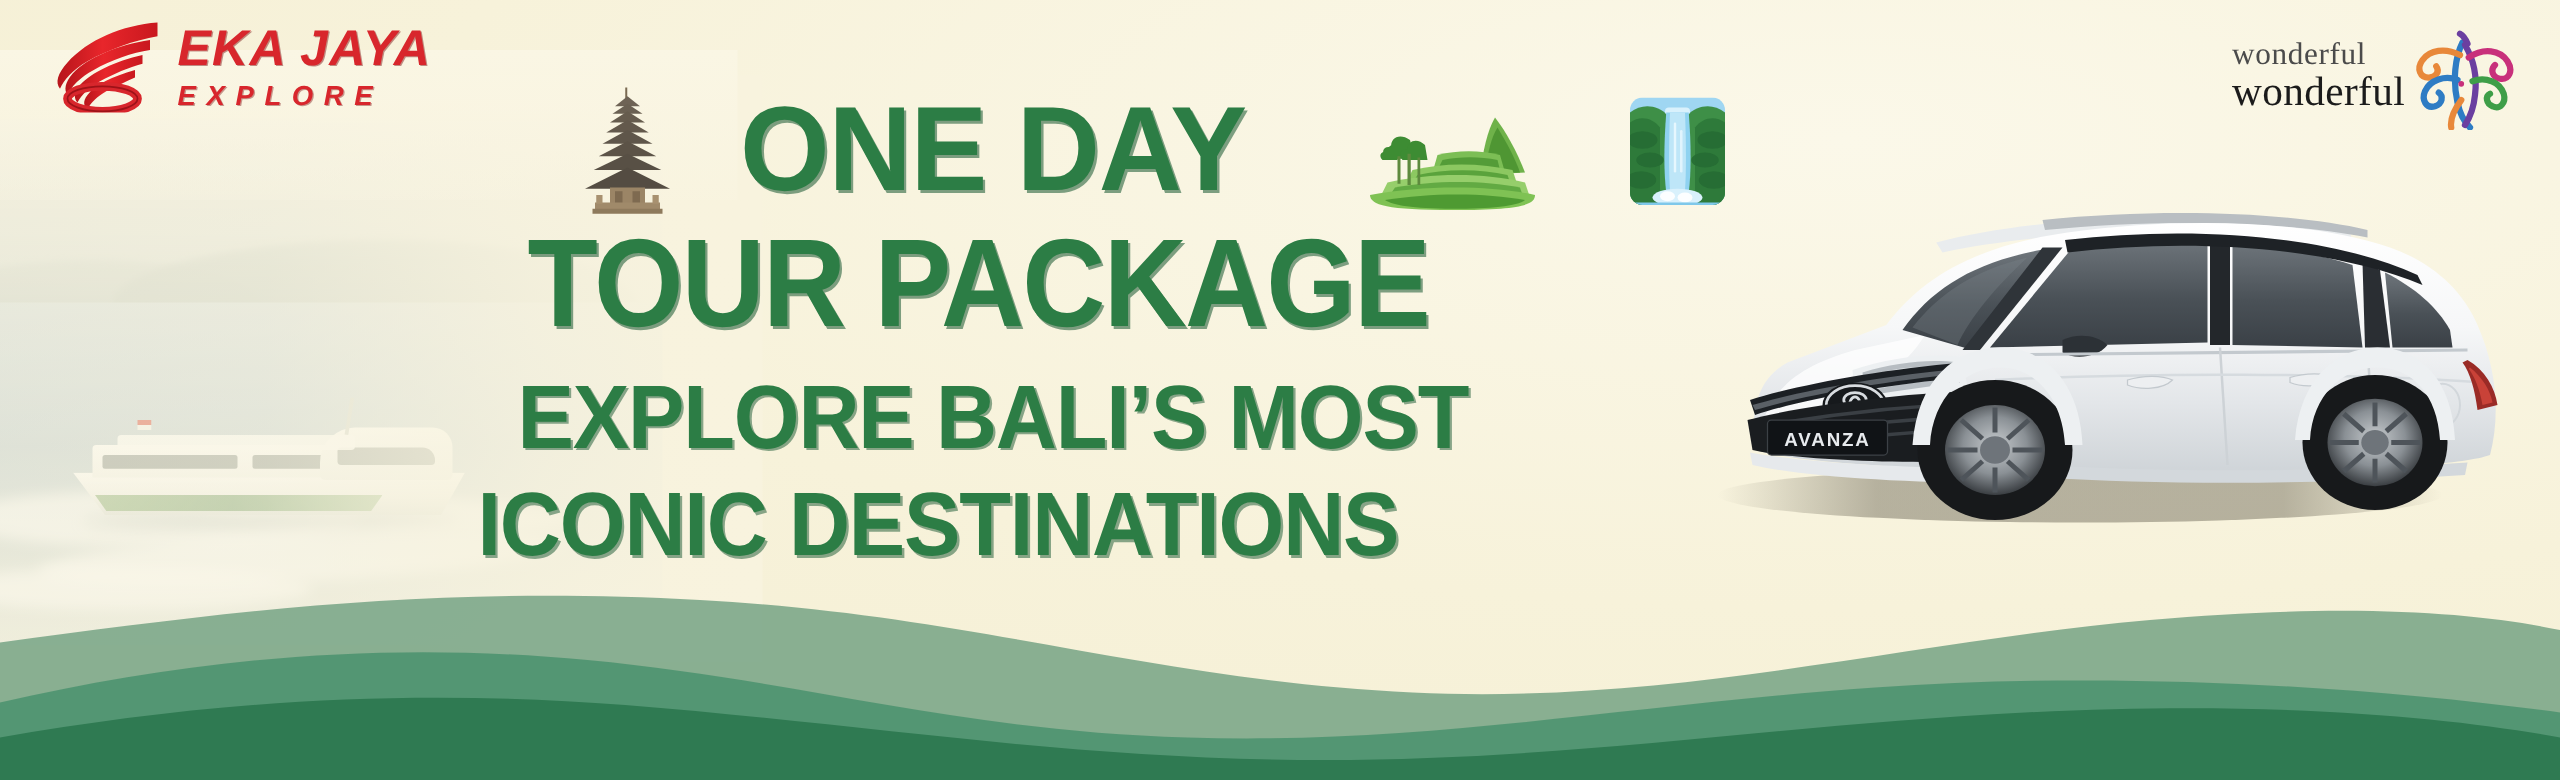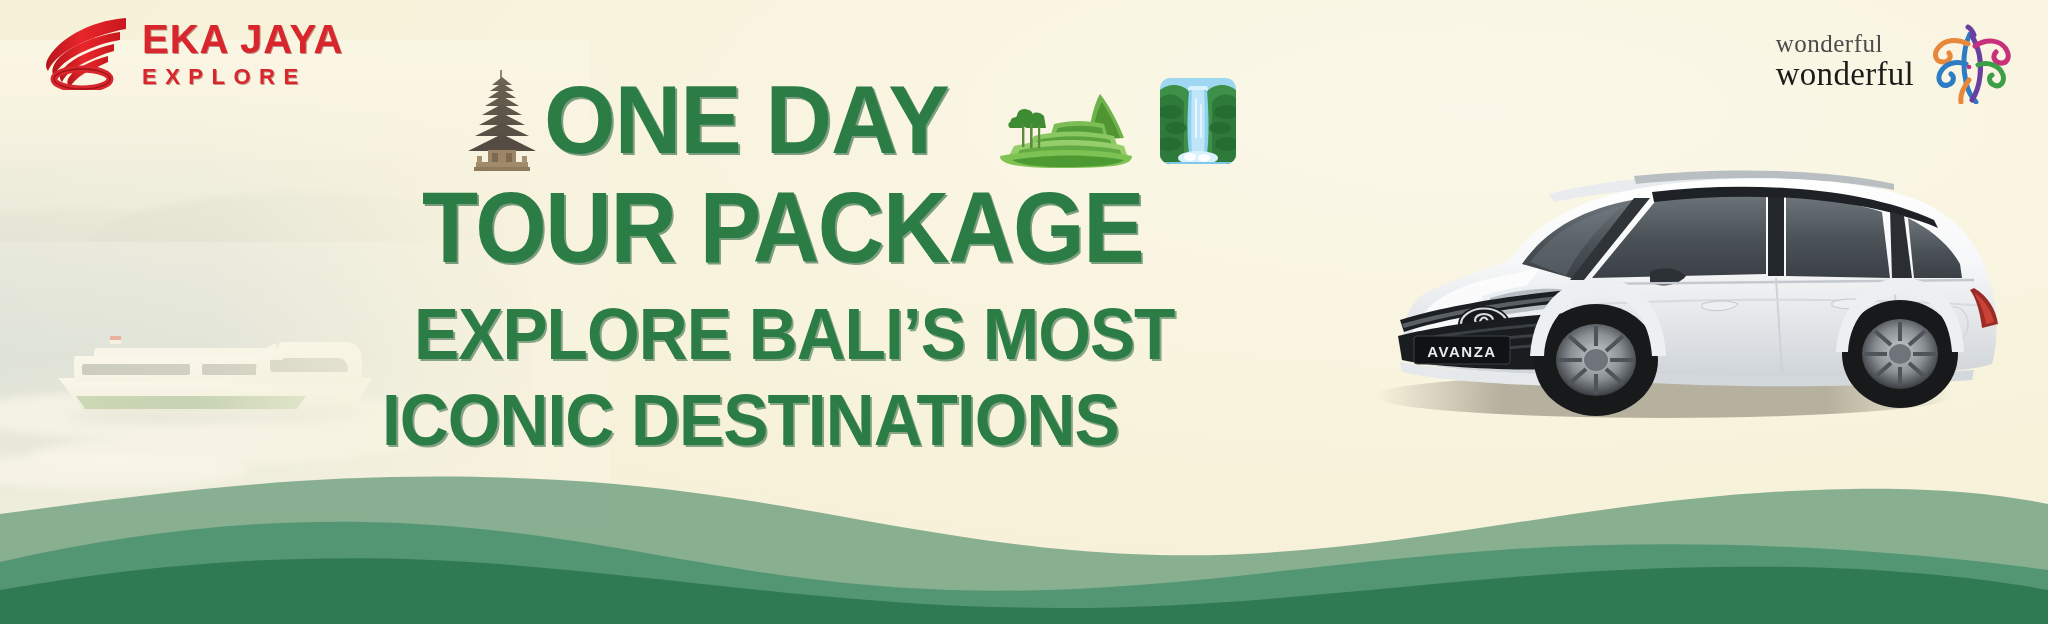--- a/index.html
+++ b/index.html
@@ -118,58 +118,58 @@
     background:linear-gradient(180deg, rgba(250,246,228,1) 0%, rgba(250,246,228,.25) 100%);
   }
 
   
   .waves{ position:absolute; left:0; bottom:0; width:100%; height:230px; }
   .waves svg{ display:block; width:100%; height:100%; }
 
   
   .logo{
     position:absolute; left:40px; top:16px;
-    display:flex; align-items:center; gap:14px;
+    display:flex; align-items:center; gap:14px;font-style:italic;
   }
   .logo-mark{ width:88px; height:74px; flex:none; }
   .logo-text{ display:flex; flex-direction:column; line-height:1; }
   .logo-main{
     font-size:40px; font-weight:bold; letter-spacing:1px;
     color:#D8262C;
     text-shadow:1px 1px 0 rgba(120,10,10,.45);
     font-family:"Liberation Sans", sans-serif;
   }
   .logo-sub{
     font-size:22px; font-weight:bold; color:#D8262C;
     letter-spacing:8.5px; margin-top:7px;
     text-shadow:1px 1px 0 rgba(120,10,10,.40);
   }
 
   
   .wi{
     position:absolute; right:36px; top:18px;
-    display:flex; align-items:center; gap:20px;
+    display:flex; align-items:center; gap:10px;
   }
   .wi-text{ display:flex; flex-direction:column; line-height:1; text-align:left; }
   .wi-top{
     font-family:"Liberation Serif", serif;
     font-size:25px; color:#4B4B4B; letter-spacing:.5px;
   }
   .wi-bot{
     font-family:"Liberation Serif", serif;
     font-size:33px; color:#1B1B1B; letter-spacing:.3px; margin-top:2px;
   }
   .wi-mark{ width:84px; height:84px; flex:none; margin-left:-6px; margin-top:2px; }
 
   
   .headline{
     position:absolute; left:466px; top:64px; width:1090px;
   }
   .line-row{ display:flex; align-items:center; }
-  .row1{ height:112px; }
+  .row1{ height:112px;gap:48px; }
   .temple-icon{ width:72px; height:104px; flex:none; margin-right:6px; }
   .h-one{
     font-size:96px; font-weight:bold; letter-spacing:-1px;
     color:#2C7D45;
     font-family:"Liberation Sans", sans-serif;
     transform:scaleX(.96);
     transform-origin:left center;
     text-shadow:2px 2px 0 rgba(22,85,48,.55);
     white-space:nowrap;
   }

